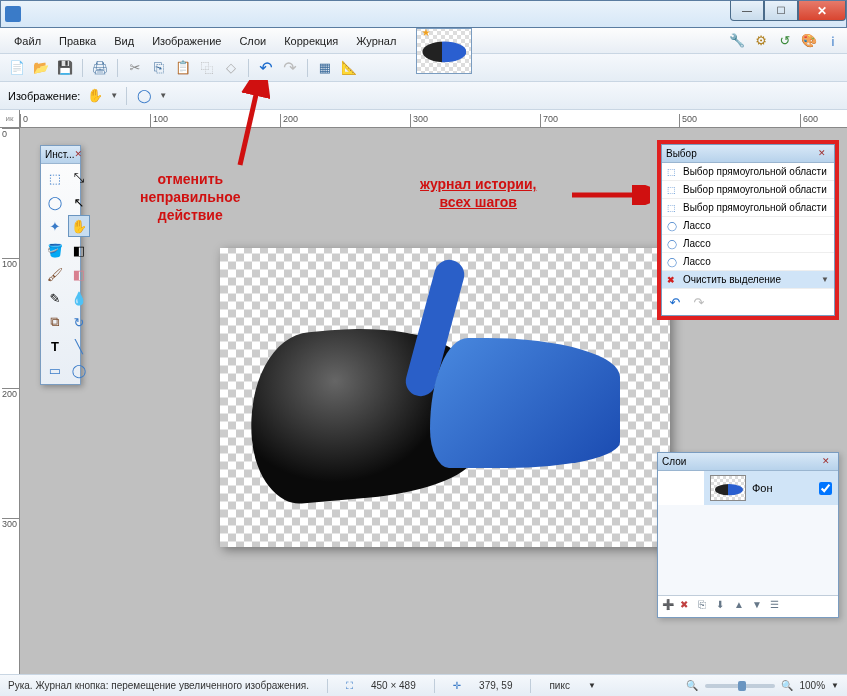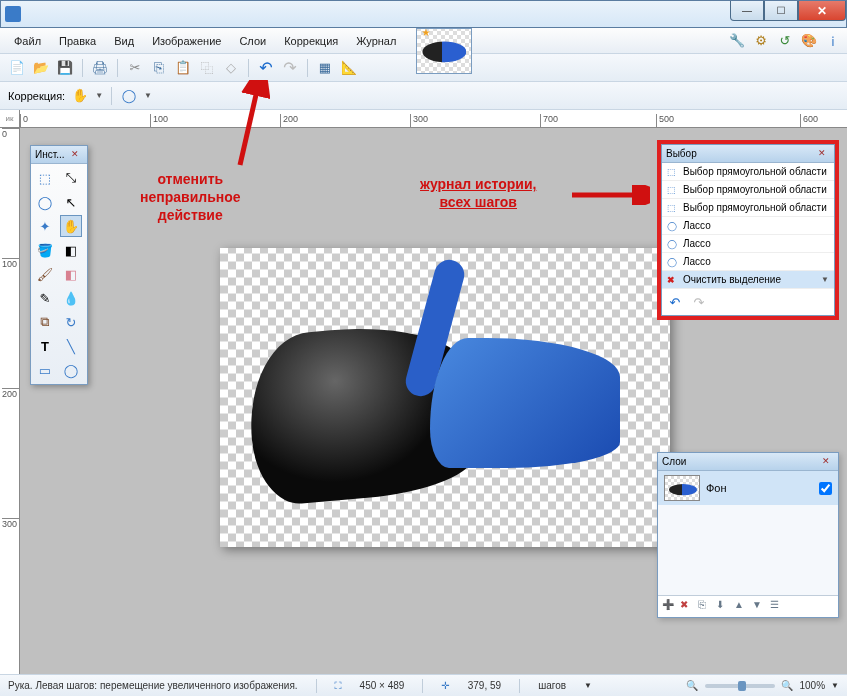--- a/index.html
+++ b/index.html
@@ -37,21 +37,21 @@
 
 .ruler-h { position: absolute; left: 20px; top: 0; right: 0; height: 18px; background: #fff; border-bottom: 1px solid #888; font-size: 9px; color: #555; overflow: hidden; }
 .ruler-h .tick { position: absolute; top: 4px; border-left: 1px solid #888; height: 14px; padding-left: 2px; }
 .ruler-v { position: absolute; left: 0; top: 18px; width: 20px; bottom: 0; background: #fff; border-right: 1px solid #888; font-size: 9px; color: #555; overflow: hidden; }
 .ruler-v .tick { position: absolute; left: 2px; border-top: 1px solid #888; width: 18px; }
 .ruler-corner { position: absolute; left: 0; top: 0; width: 20px; height: 18px; background: #fff; border-right: 1px solid #888; border-bottom: 1px solid #888; font-size: 8px; color: #888; text-align: center; line-height: 18px; }
 
 .canvas-area { position: absolute; left: 20px; top: 18px; right: 0; bottom: 0; background: #c0c0c0; overflow: hidden; }
 
 
-.tools-panel { position: absolute; left: 30px; top: 145px; width: 58px; background: linear-gradient(#fdfdfd,#e8eef5); border: 1px solid #7a9cc0; box-shadow: 2px 2px 6px rgba(0,0,0,0.3); }
+.tools-panel { position: absolute; left: 40px; top: 145px; width: 41px; background: linear-gradient(#fdfdfd,#e8eef5); border: 1px solid #7a9cc0; box-shadow: 2px 2px 6px rgba(0,0,0,0.3); }
 .panel-title { height: 18px; background: linear-gradient(#d8e8f7,#b7d2eb); border-bottom: 1px solid #9ab5d0; font-size: 10px; padding: 2px 4px; display: flex; align-items: center; justify-content: space-between; }
 .panel-close { width: 12px; height: 12px; font-size: 9px; color: #a03030; cursor: pointer; }
 .tools-grid { display: grid; grid-template-columns: 1fr 1fr; gap: 2px; padding: 3px; }
 .tool { width: 22px; height: 22px; display: flex; align-items: center; justify-content: center; font-size: 13px; border: 1px solid transparent; }
 .tool.active { background: #c8ddf0; border: 1px solid #6a95c0; }
 
 
 .canvas { position: absolute; left: 200px; top: 120px; width: 450px; height: 299px; background: repeating-conic-gradient(#ccc 0 25%, #fff 0 50%) 0/16px 16px; box-shadow: 3px 3px 10px rgba(0,0,0,0.4); }
 .shoe-black { position: absolute; left: 30px; top: 80px; width: 220px; height: 170px; background: radial-gradient(ellipse at 40% 30%, #666, #0a0a0a 60%); border-radius: 30% 60% 50% 20% / 60% 30% 20% 40%; transform: rotate(-5deg); }
 .shoe-blue { position: absolute; left: 180px; top: 10px; width: 230px; height: 240px; }
@@ -63,21 +63,21 @@
 .history-inner { background: #fff; border: 1px solid #7a9cc0; }
 .history-list { max-height: 160px; overflow: hidden; }
 .hist-item { padding: 3px 5px; border-bottom: 1px solid #eee; font-size: 10px; display: flex; align-items: center; gap: 4px; }
 .hist-item.sel { background: #d0e4f7; }
 .hist-icon { width: 12px; height: 10px; font-size: 9px; display:inline-block; }
 .hist-del-icon { color: #d02020; font-weight: bold; }
 .hist-footer { padding: 4px; display: flex; gap: 6px; }
 
 
 .layers-panel { position: absolute; right: 8px; top: 452px; width: 182px; background: #fff; border: 1px solid #7a9cc0; box-shadow: 2px 2px 6px rgba(0,0,0,0.2); }
-.layer-item { display: flex; align-items: center; padding: 4px 6px; gap: 6px; background: #d0e4f7; }
+.layer-item { display: flex; align-items: center; padding: 4px 6px; gap: 6px; background: #d0e4f7; margin-left: 46px; }
 .layer-thumb { width: 36px; height: 26px; border: 1px solid #888; background: repeating-conic-gradient(#ddd 0 25%, #fff 0 50%) 0/6px 6px; position: relative; }
 .layer-thumb::after { content: ""; position: absolute; left: 4px; top: 6px; width: 28px; height: 14px; background: linear-gradient(90deg,#222 0 45%, #2a5fd0 45% 100%); clip-path: ellipse(50% 40% at 50% 55%); }
 .layer-check { margin-left: auto; }
 .layer-spacer { height: 90px; background: #f5f8fc; }
 .layer-footer { border-top: 1px solid #c0cdda; padding: 3px 4px; display: flex; gap: 3px; }
 .lf-btn { width: 15px; height: 15px; font-size: 10px; color: #678; }
 
 
 .anno { position: absolute; color: #d01010; font-weight: bold; font-size: 14px; text-align: center; line-height: 1.3; }
 .arrow-red { position: absolute; }
@@ -138,37 +138,37 @@
   <span class="tbtn" style="color:#aaa">◇</span>
   <span class="tsep"></span>
   <span class="tbtn" style="color:#1a6acc;font-size:16px">↶</span>
   <span class="tbtn" style="color:#bbb;font-size:16px">↷</span>
   <span class="tsep"></span>
   <span class="tbtn">▦</span>
   <span class="tbtn" style="color:#c89030">📐</span>
 </div>
 
 <div class="tooloptions">
-  <span>Коррекция:</span>
+  <span>Изображение:</span>
   <span class="tbtn" style="color:#d8a030">✋</span>
   <span style="font-size:8px;color:#555">▼</span>
   <span class="tsep"></span>
   <span class="tbtn" style="color:#3a7bc8">◯</span>
   <span style="font-size:8px;color:#555">▼</span>
 </div>
 
 <div class="workspace">
   <div class="ruler-corner">ик</div>
   <div class="ruler-h">
     <span class="tick" style="left:0px">0</span>
     <span class="tick" style="left:130px">100</span>
     <span class="tick" style="left:260px">200</span>
     <span class="tick" style="left:390px">300</span>
     <span class="tick" style="left:520px">700</span>
-    <span class="tick" style="left:636px">500</span>
+    <span class="tick" style="left:659px">500</span>
     <span class="tick" style="left:780px">600</span>
   </div>
   <div class="ruler-v">
     <span class="tick" style="top:0px">0</span>
     <span class="tick" style="top:130px">100</span>
     <span class="tick" style="top:260px">200</span>
     <span class="tick" style="top:390px">300</span>
   </div>
   <div class="canvas-area">
     <div class="canvas">
@@ -291,29 +291,29 @@
     <span class="lf-btn" style="color:#c04040">✖</span>
     <span class="lf-btn">⎘</span>
     <span class="lf-btn">⬇</span>
     <span class="lf-btn">▲</span>
     <span class="lf-btn">▼</span>
     <span class="lf-btn">☰</span>
   </div>
 </div>
 
 <div class="statusbar">
-  <span>Рука. Левая шагов: перемещение увеличенного изображения.</span>
+  <span>Рука. Журнал кнопка: перемещение увеличенного изображения.</span>
   <span class="status-sep"></span>
   <span style="color:#3a7bc8">⛶</span>
   <span>450 × 489</span>
   <span class="status-sep"></span>
   <span style="color:#3a7bc8">✛</span>
   <span>379, 59</span>
   <span class="status-sep"></span>
-  <span>шагов</span>
+  <span>пикс</span>
   <span style="font-size:8px">▼</span>
   <div class="zoom-area">
     <span style="color:#3a7bc8">🔍</span>
     <div class="slider">
         <div class="slider-thumb"></div>
       </div>
     <span style="color:#3a7bc8">🔍</span>
     <span>100%</span>
     <span style="font-size:8px">▼</span>
   </div>

